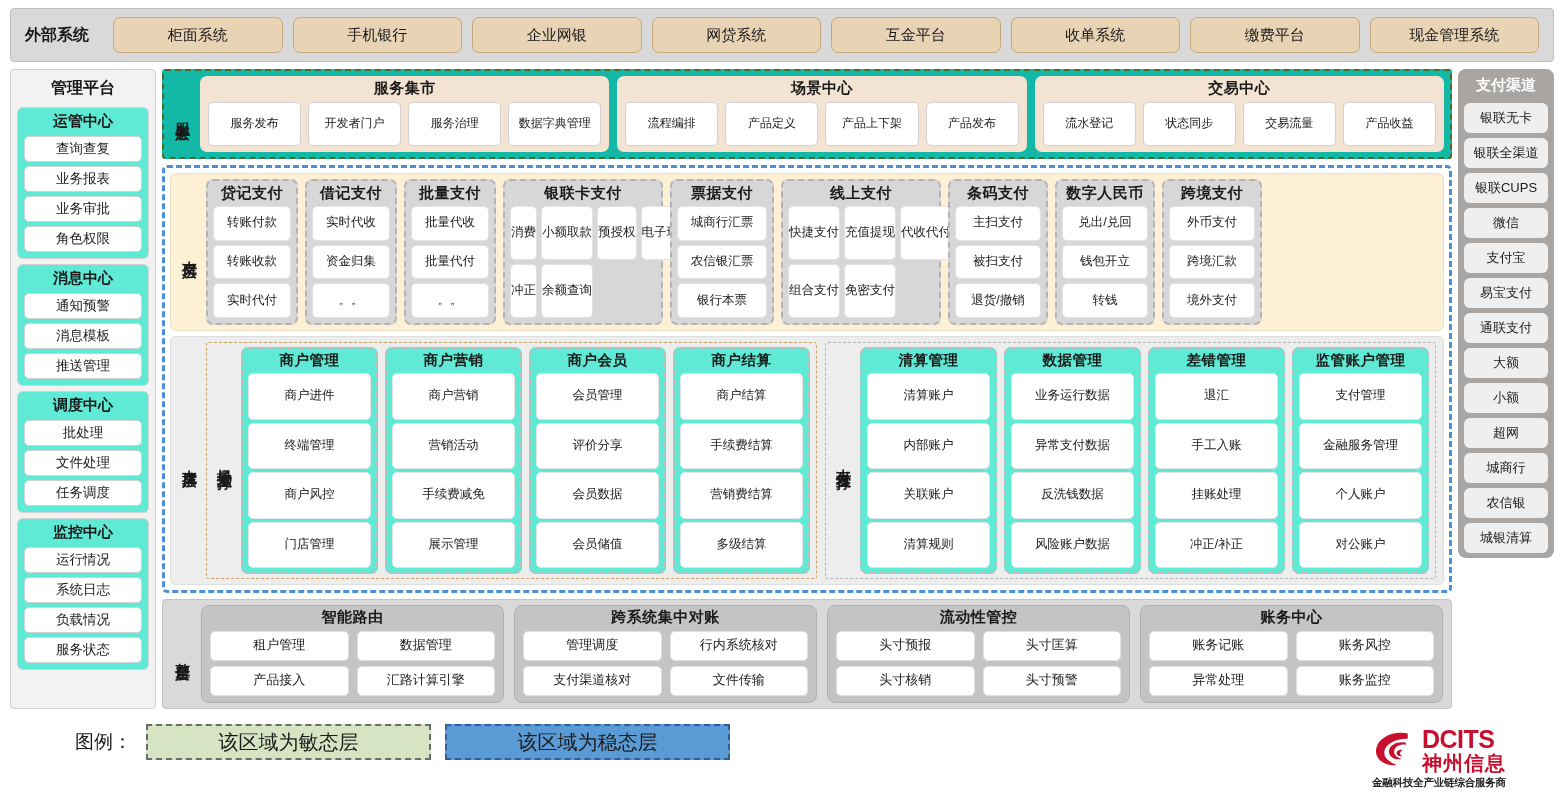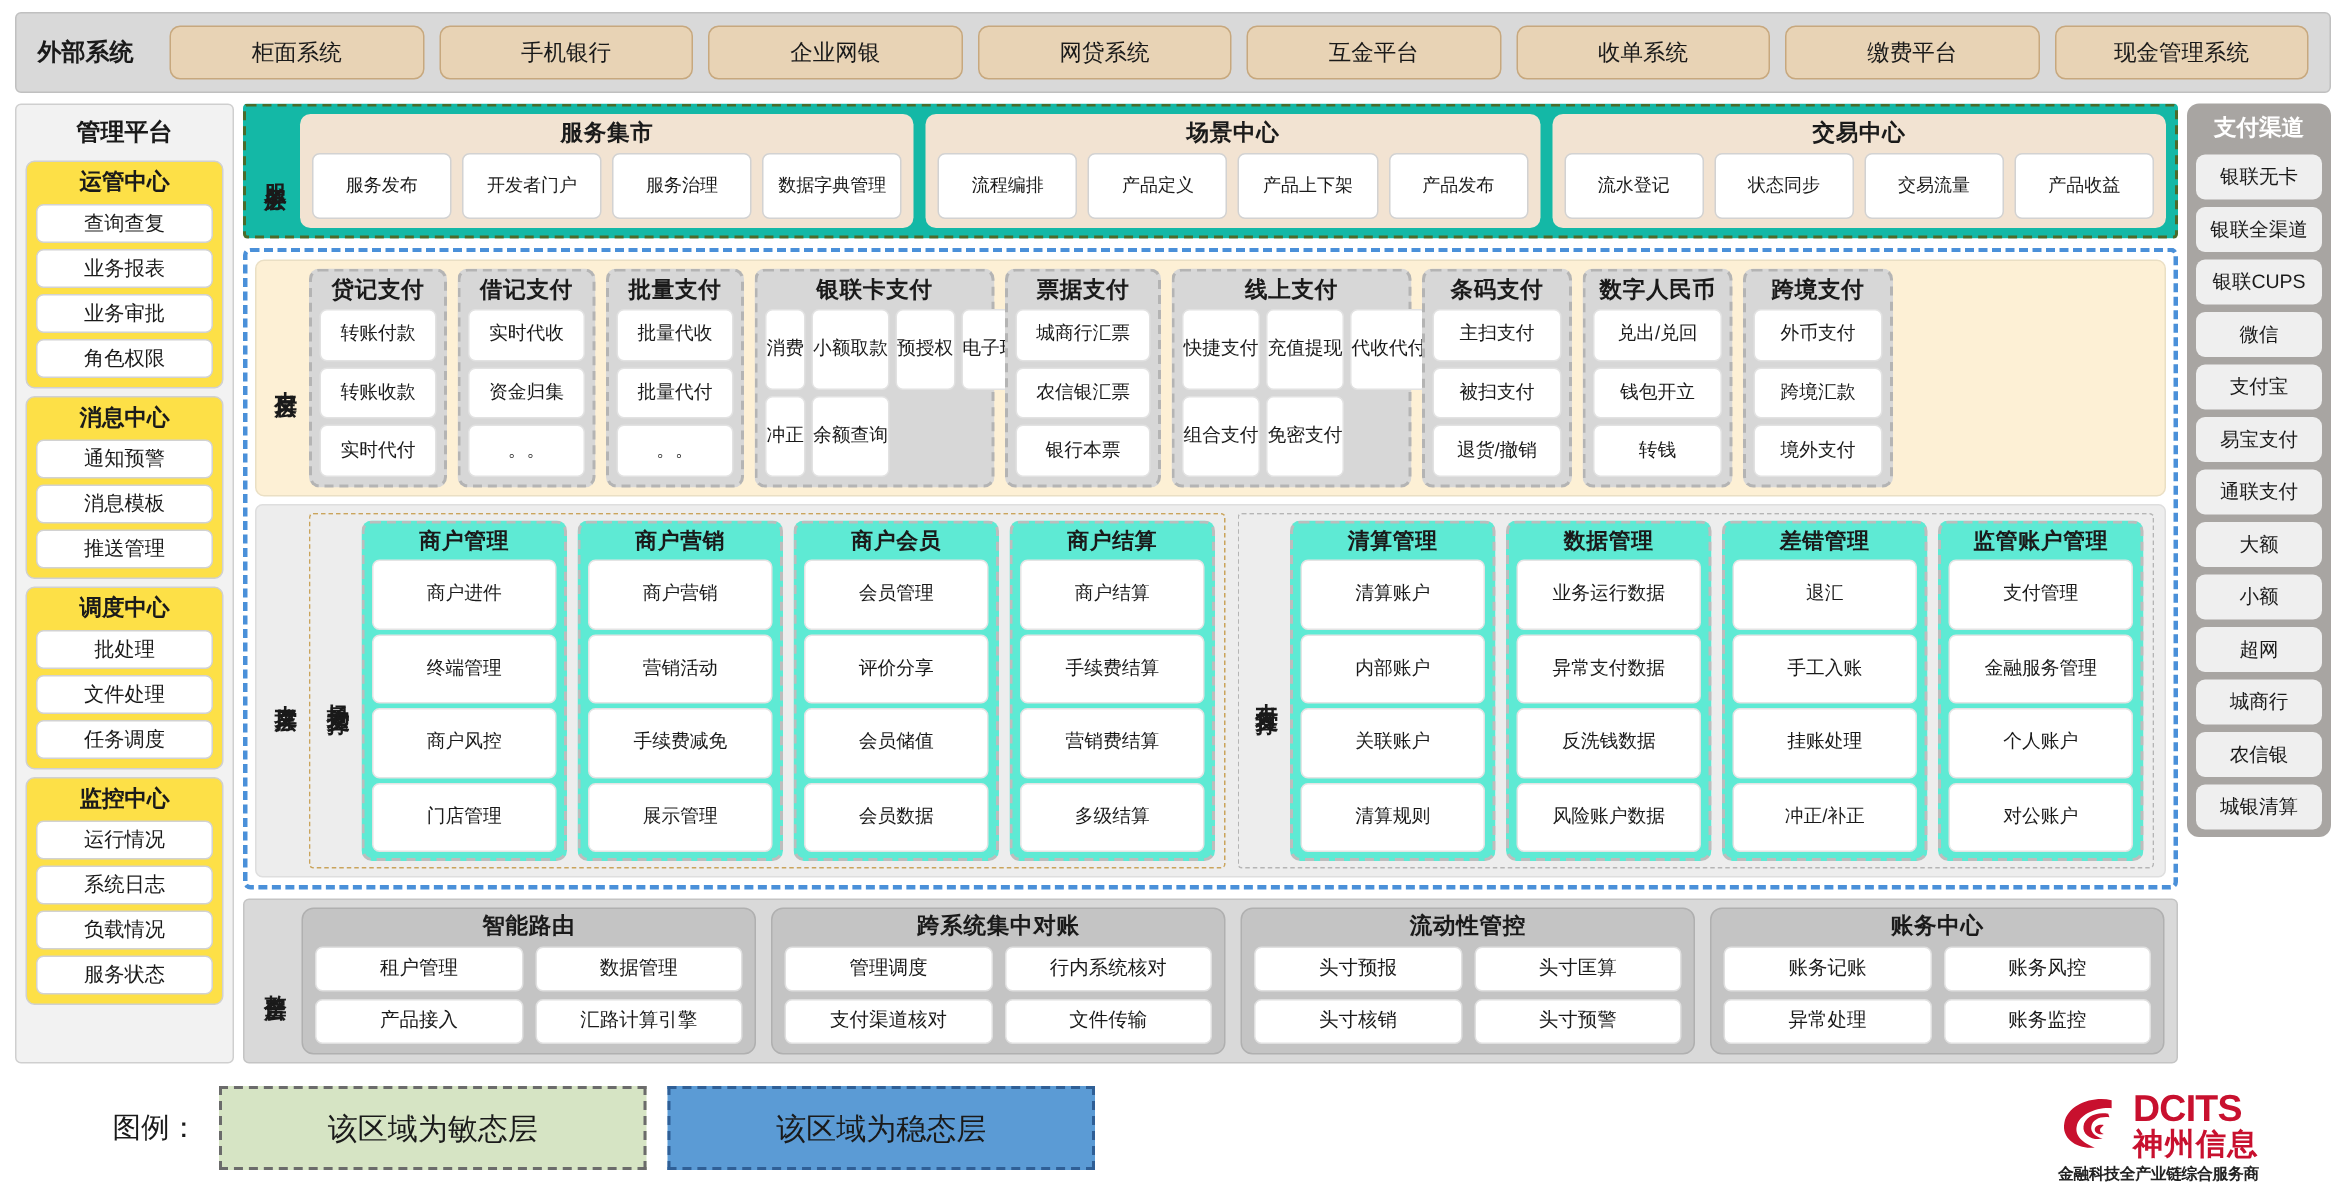--- a/index.html
+++ b/index.html
@@ -49,21 +49,21 @@
   
   .body-row { display: flex; gap: 6px; margin-top: 7px; height: 640px; }
 
   
   .admin {
     width: 146px; background: #f2f2f2; border: 1px solid #cfcfcf;
     border-radius: 4px; padding: 6px 6px; display: flex; flex-direction: column; gap: 5px;
   }
   .admin-title { font-weight: bold; font-size: 16px; text-align: center; padding: 2px 0 3px; }
   .admin-grp {
-    background: #fde047; border: 1px solid #d0d0d0; border-radius: 6px;
+    background: #5eead4; border: 1px solid #d0d0d0; border-radius: 6px;
     padding: 4px 6px 6px; display: flex; flex-direction: column; gap: 4px;
   }
   .admin-grp-title { font-weight: bold; font-size: 15px; text-align: center; padding-bottom: 1px; }
   .admin-grp .chip { height: 26px; font-size: 13.5px; }
 
   
   .center { flex: 1; display: flex; flex-direction: column; gap: 6px; min-width: 0; }
 
   
   .svc-layer {
@@ -153,21 +153,21 @@
   .channels .chip {
     height: 30px; background: #efefef; border: none; border-radius: 6px;
     font-size: 13px;
   }
 
   
   .footer { position: absolute; left: 10px; right: 10px; bottom: 4px; height: 88px; }
   .legend { display: flex; align-items: center; gap: 14px; padding-left: 65px; padding-top: 16px; }
   .legend-label { font-size: 19px; }
   .legend-box {
-    width: 285px; height: 56px; display: flex; align-items: center; justify-content: center;
+    width: 285px; height: 36px; display: flex; align-items: center; justify-content: center;
     font-size: 20px;
   }
   .legend-agile { background: #d6e4c4; border: 2px dashed #6b6b6b; }
   .legend-stable { background: #5b9bd5; border: 2px dashed #2f5f96; }
 
   .logo { position: absolute; right: 0; bottom: 6px; width: 182px; text-align: left; }
   .logo-row { display: flex; align-items: center; gap: 4px; }
   .logo-mark { width: 46px; height: 42px; flex: none; }
   .logo-words { line-height: 1; }
   .logo-en { font-size: 25px; font-weight: bold; color: #c8102e; letter-spacing: -.5px; }
@@ -388,22 +388,22 @@
                     <div class="chip">手续费减免</div>
                     <div class="chip">展示管理</div>
                   </div>
                 </div>
 
                 <div class="sup-card">
                   <div class="grp-title">商户会员</div>
                   <div class="sup-items">
                     <div class="chip">会员管理</div>
                     <div class="chip">评价分享</div>
+                    <div class="chip">会员数据</div>
                     <div class="chip">会员储值</div>
-                    <div class="chip">会员数据</div>
                   </div>
                 </div>
 
                 <div class="sup-card">
                   <div class="grp-title">商户结算</div>
                   <div class="sup-items">
                     <div class="chip">商户结算</div>
                     <div class="chip">手续费结算</div>
                     <div class="chip">营销费结算</div>
                     <div class="chip">多级结算</div>

